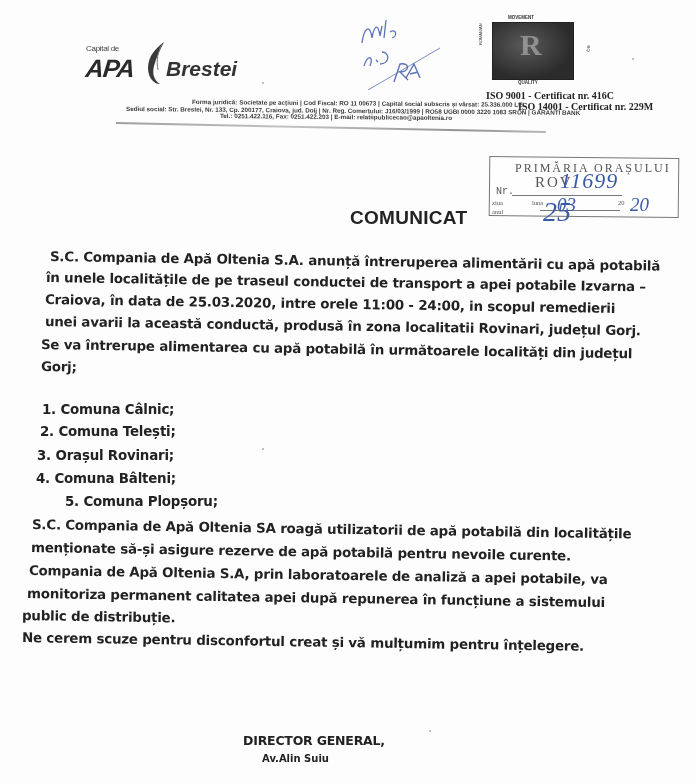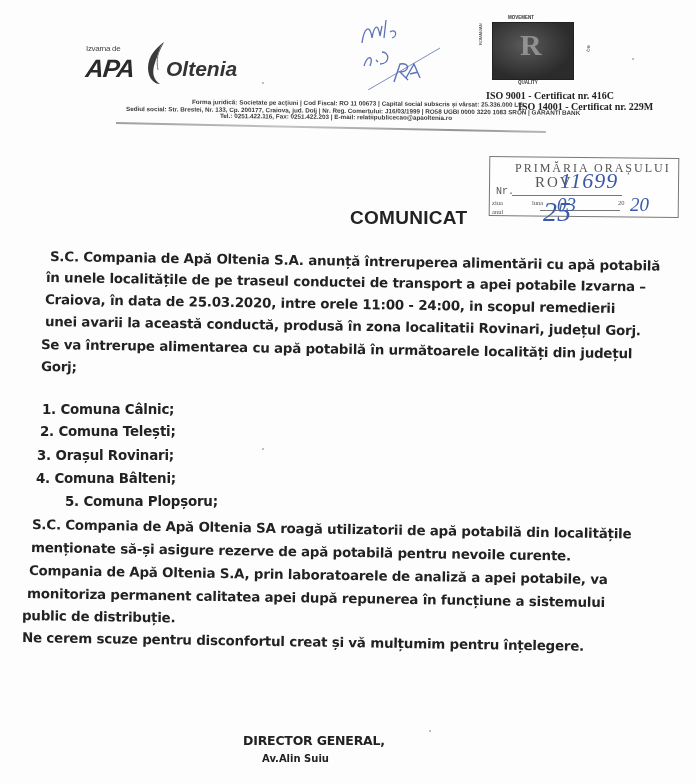--- a/index.html
+++ b/index.html
@@ -80,27 +80,27 @@
   .director { left: 243px; top: 733px; font-family: "DejaVu Sans", sans-serif; font-weight: bold; font-size: 12.5px; color: #222; letter-spacing: -0.2px; }
   .director-name { left: 262px; top: 753px; font-family: "DejaVu Sans", sans-serif; font-weight: bold; font-size: 10px; color: #222; }
 
   .speck { width: 2px; height: 2px; background: #aaa; border-radius: 50%; }
 </style>
 </head>
 <body>
 
 <div class="abs" style="left:78px;top:36px;width:160px;height:52px;">
 </div>
-<div class="abs logo-small">Izvarna de</div>
+<div class="abs logo-small">Capital de</div>
 <div class="abs logo-apa">APA</div>
 <svg class="abs logo-drop" viewBox="0 0 26 46">
   <path d="M22 2 C14 8 6 16 6 28 C6 38 12 44 18 44 C12 40 10 34 12 26 C14 18 18 10 22 2 Z" fill="#3a3a3a"></path>
   <path d="M20 4 C16 12 14 20 16 30" stroke="#777" stroke-width="1" fill="none"></path>
 </svg>
-<div class="abs logo-oltenia">Oltenia</div>
+<div class="abs logo-oltenia">Brestei</div>
 
 <svg class="abs sig" viewBox="0 0 100 82">
   <path d="M12 35 C14 20 20 15 22 30 C24 18 28 14 30 28 L32 18 M36 12 L34 30 M40 24 C46 20 48 28 42 30" stroke="#5b72b8" stroke-width="1.3" fill="none"></path>
   <path d="M14 58 C18 46 24 48 20 58 M26 52 L28 54 M32 44 C40 44 40 56 30 56" stroke="#5b72b8" stroke-width="1.3" fill="none"></path>
   <path d="M18 82 L90 40" stroke="#7b8cc4" stroke-width="1" fill="none"></path>
   <path d="M44 74 L50 56 C60 54 60 64 50 64 L58 72 M56 70 L64 56 L70 70 M60 66 L68 64" stroke="#5b72b8" stroke-width="1.4" fill="none"></path>
 </svg>
 
 <div class="abs badge-top">MOVEMENT</div>
 <div class="abs badge"></div>

